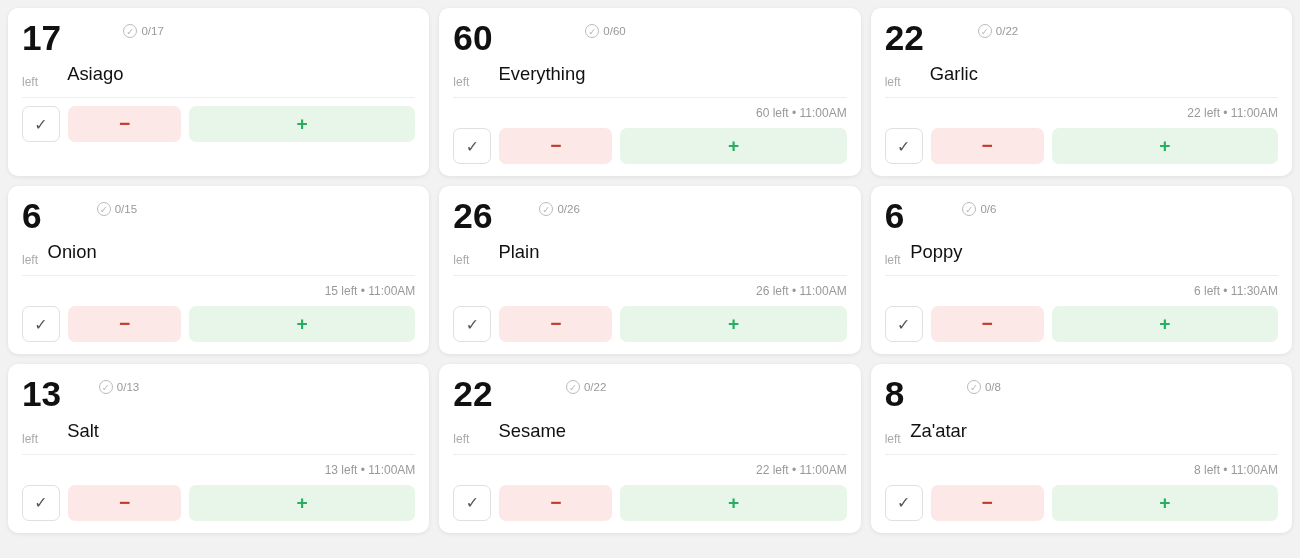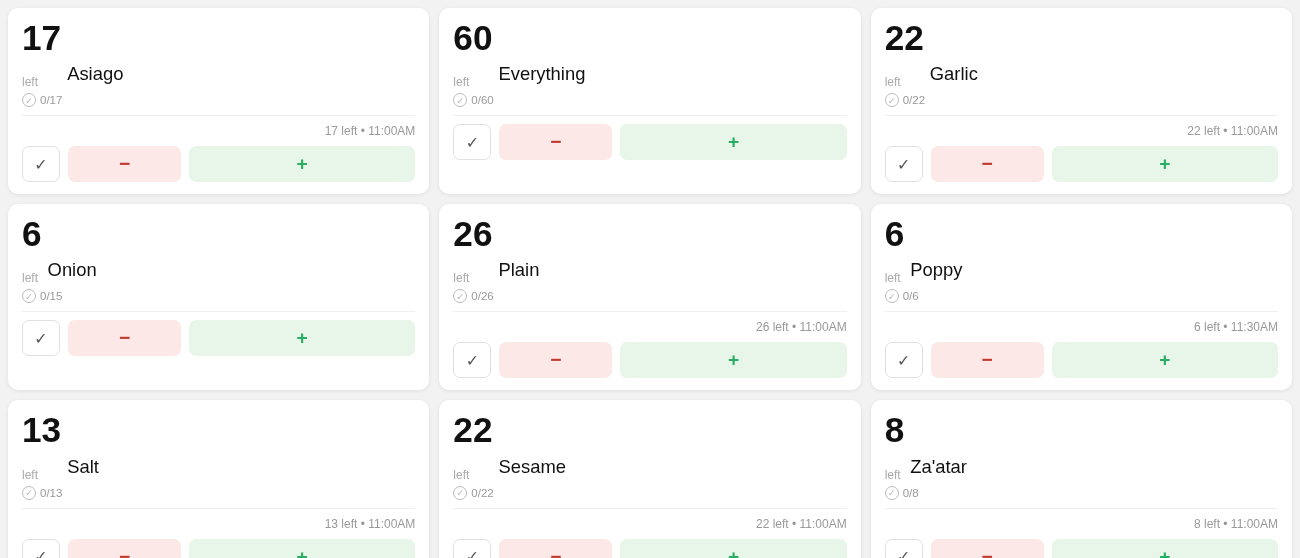--- a/index.html
+++ b/index.html
@@ -19,21 +19,20 @@
       box-shadow: 0 1px 4px rgba(0,0,0,0.08);
       padding: 12px 14px 12px 14px;
       display: flex;
       flex-direction: column;
       gap: 0;
     }
     .card-header {
       display: flex;
       justify-content: flex-start;
       align-items: flex-start;
-      flex-direction: column;
     }
     .card-number-block {
       display: flex;
       flex-direction: column;
       align-items: flex-start;
     }
     .card-number {
       font-size: 2.2rem;
       font-weight: 700;
       color: #111;
@@ -147,21 +146,20 @@
           <span class="card-left-label">left</span>
         </div>
         <span class="card-name">Asiago</span>
       </div>
       <div class="card-badge">
         <span class="badge-icon">✓</span>
         <span>0/17</span>
       </div>
     </div>
     <div class="divider"></div>
-    <div class="card-footer-text">17 left • 11:00AM</div>
     <div class="card-actions">
       <button class="btn-check">✓</button>
       <button class="btn-minus">−</button>
       <button class="btn-plus">+</button>
     </div>
   </div>
     <div class="card">
     <div class="card-header">
       <div class="card-header-left">
         <div class="card-number-block">
@@ -169,20 +167,21 @@
           <span class="card-left-label">left</span>
         </div>
         <span class="card-name">Everything</span>
       </div>
       <div class="card-badge">
         <span class="badge-icon">✓</span>
         <span>0/60</span>
       </div>
     </div>
     <div class="divider"></div>
+    <div class="card-footer-text">60 left • 11:00AM</div>
     <div class="card-actions">
       <button class="btn-check">✓</button>
       <button class="btn-minus">−</button>
       <button class="btn-plus">+</button>
     </div>
   </div>
     <div class="card">
     <div class="card-header">
       <div class="card-header-left">
         <div class="card-number-block">
@@ -212,20 +211,21 @@
           <span class="card-left-label">left</span>
         </div>
         <span class="card-name">Onion</span>
       </div>
       <div class="card-badge">
         <span class="badge-icon">✓</span>
         <span>0/15</span>
       </div>
     </div>
     <div class="divider"></div>
+    <div class="card-footer-text">15 left • 11:00AM</div>
     <div class="card-actions">
       <button class="btn-check">✓</button>
       <button class="btn-minus">−</button>
       <button class="btn-plus">+</button>
     </div>
   </div>
     <div class="card">
     <div class="card-header">
       <div class="card-header-left">
         <div class="card-number-block">

